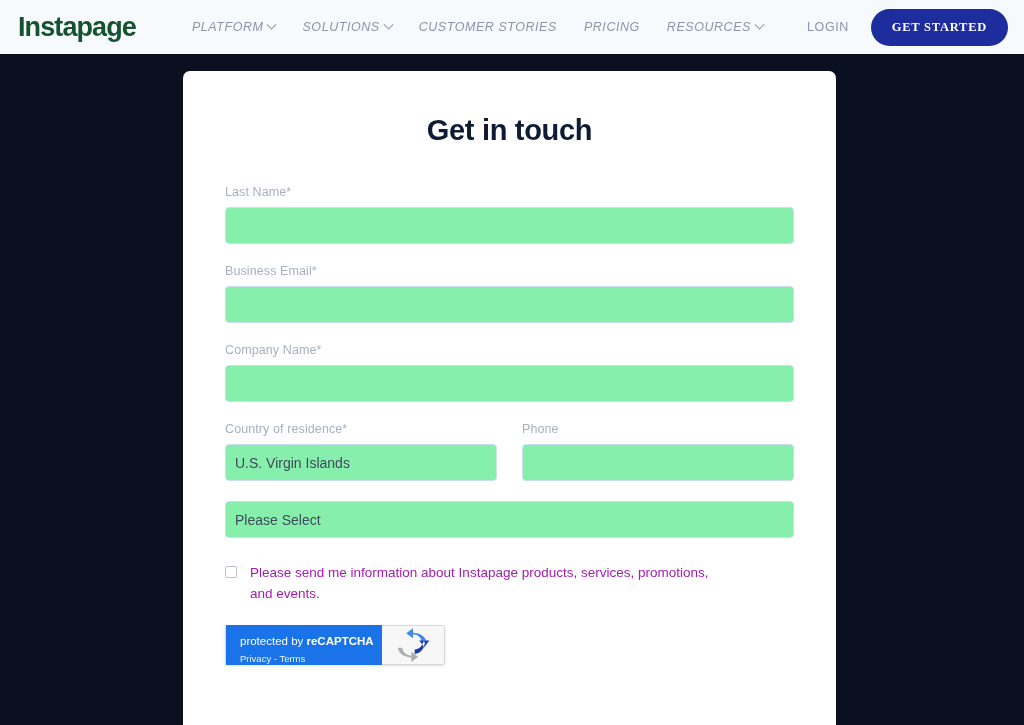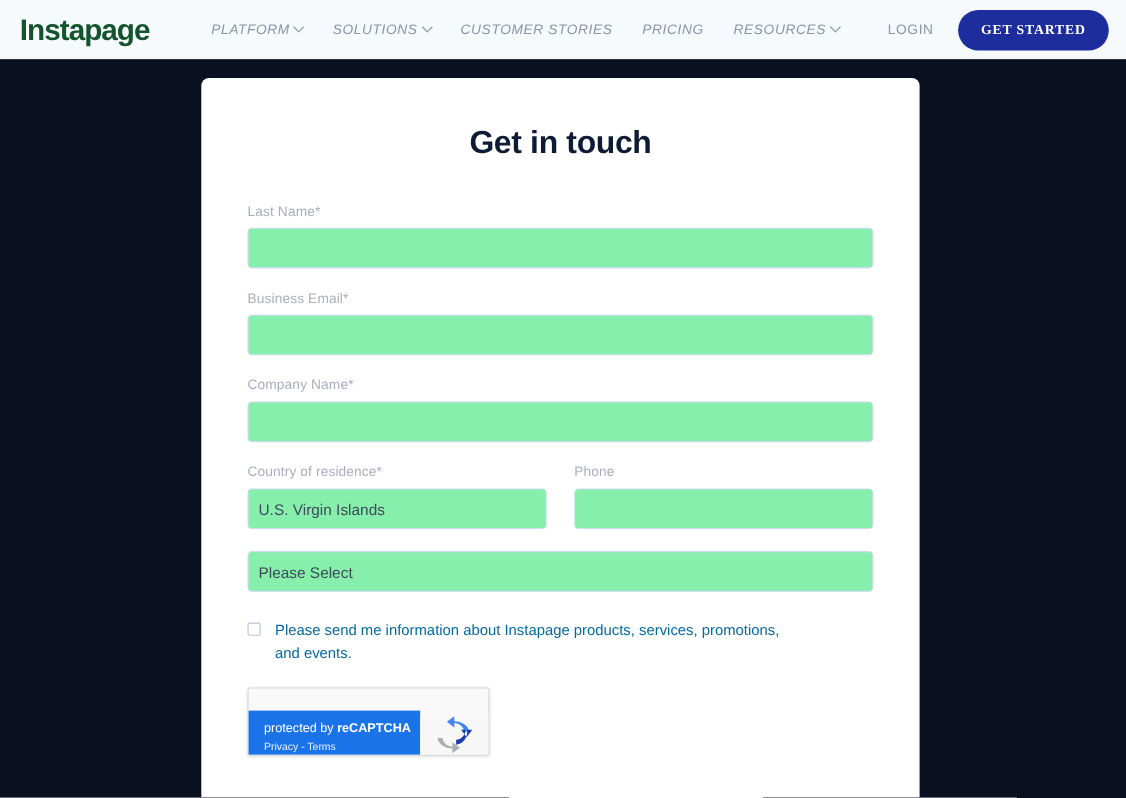--- a/index.html
+++ b/index.html
@@ -170,34 +170,34 @@
     border-radius: 2px;
     background: #ffffff;
     margin-top: 4px;
     flex: 0 0 auto;
     cursor: pointer;
   }
 
   .consent-text {
     font-size: 13.5px;
     line-height: 21px;
-    color: #0369a1;
+    color: #a21caf;
     max-width: 470px;
   }
 
   
   .recaptcha {
     margin-top: 21px;
     width: 220px;
-    height: 62px;
+    height: 40px;
     background: #f9f9f9;
     border: 1px solid #d8d8d8;
     border-radius: 3px;
     display: flex;
-    align-items: flex-end;
+    align-items: center;
     box-shadow: 0 1px 3px rgba(0,0,0,0.12);
     cursor: pointer;
   }
 
   .recaptcha-panel {
     background: #1a73e8;
     flex: 1 1 auto;
     padding: 9px 0 0 14px;
     color: #ffffff;
   }

